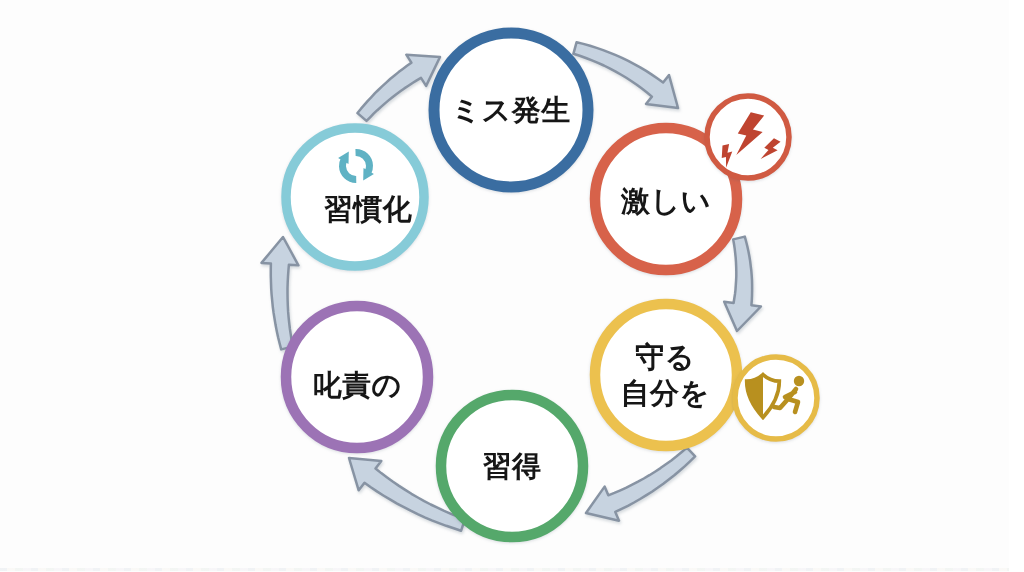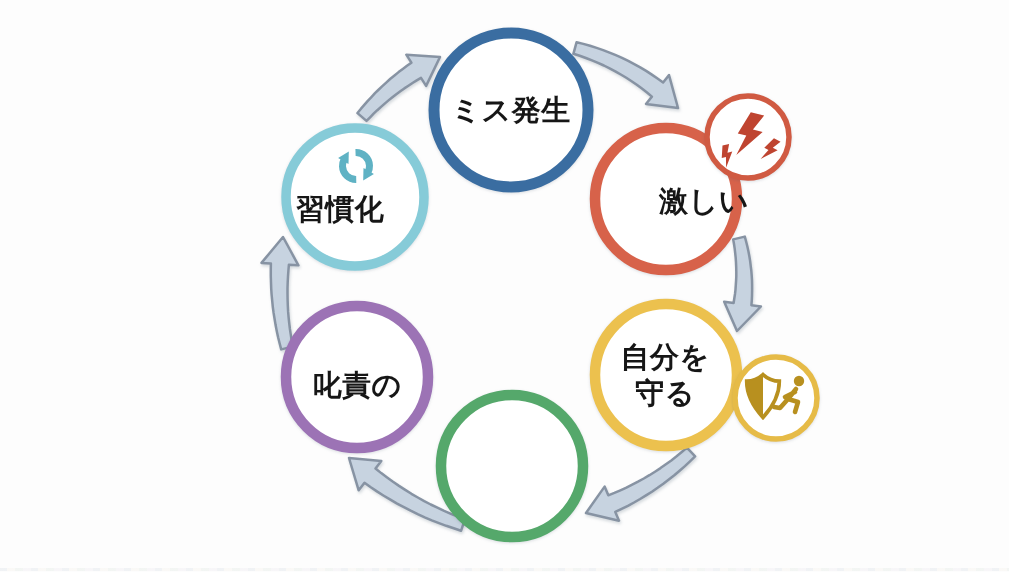--- a/index.html
+++ b/index.html
@@ -97,30 +97,31 @@
     <g>
       <circle cx="356" cy="166" r="13.5" fill="none" stroke-width="7" stroke-dasharray="28 14.4" transform="rotate(-92 356 166)" stroke="#5fb2c4"></circle>
       <path d="M363.2,180.5 L373.9,174.0 L363.5,168.0 Z" fill="#5fb2c4"></path>
       <path d="M348.8,151.5 L338.1,158.0 L348.5,164.0 Z" fill="#5fb2c4"></path>
     </g>
   </svg>
 
   <div class="node-label" style="left:511px;top:111px;">
     <span>ミス発生</span>
   </div>
-  <div class="node-label" style="left:704px;top:202px;">
+  <div class="node-label" style="left:666px;top:202px;">
     <span>激しい</span>
   </div>
   <div class="node-label" style="left:665px;top:376px;">
-    <span>自分を</span>
-      <span>守る</span>
+    <span>守る</span>
+      <span>自分を</span>
   </div>
   <div class="node-label" style="left:512px;top:467px;">
+      <span>習得</span>
   </div>
   <div class="node-label" style="left:357px;top:378px;margin-top:8px;">
     <span>叱責の</span>
   </div>
-  <div class="node-label" style="left:340px;top:210px;">
+  <div class="node-label" style="left:368px;top:210px;">
     <span>習慣化</span>
   </div>
 
   <div class="bottom-edge"></div>
 </div>
 
 </body></html>

